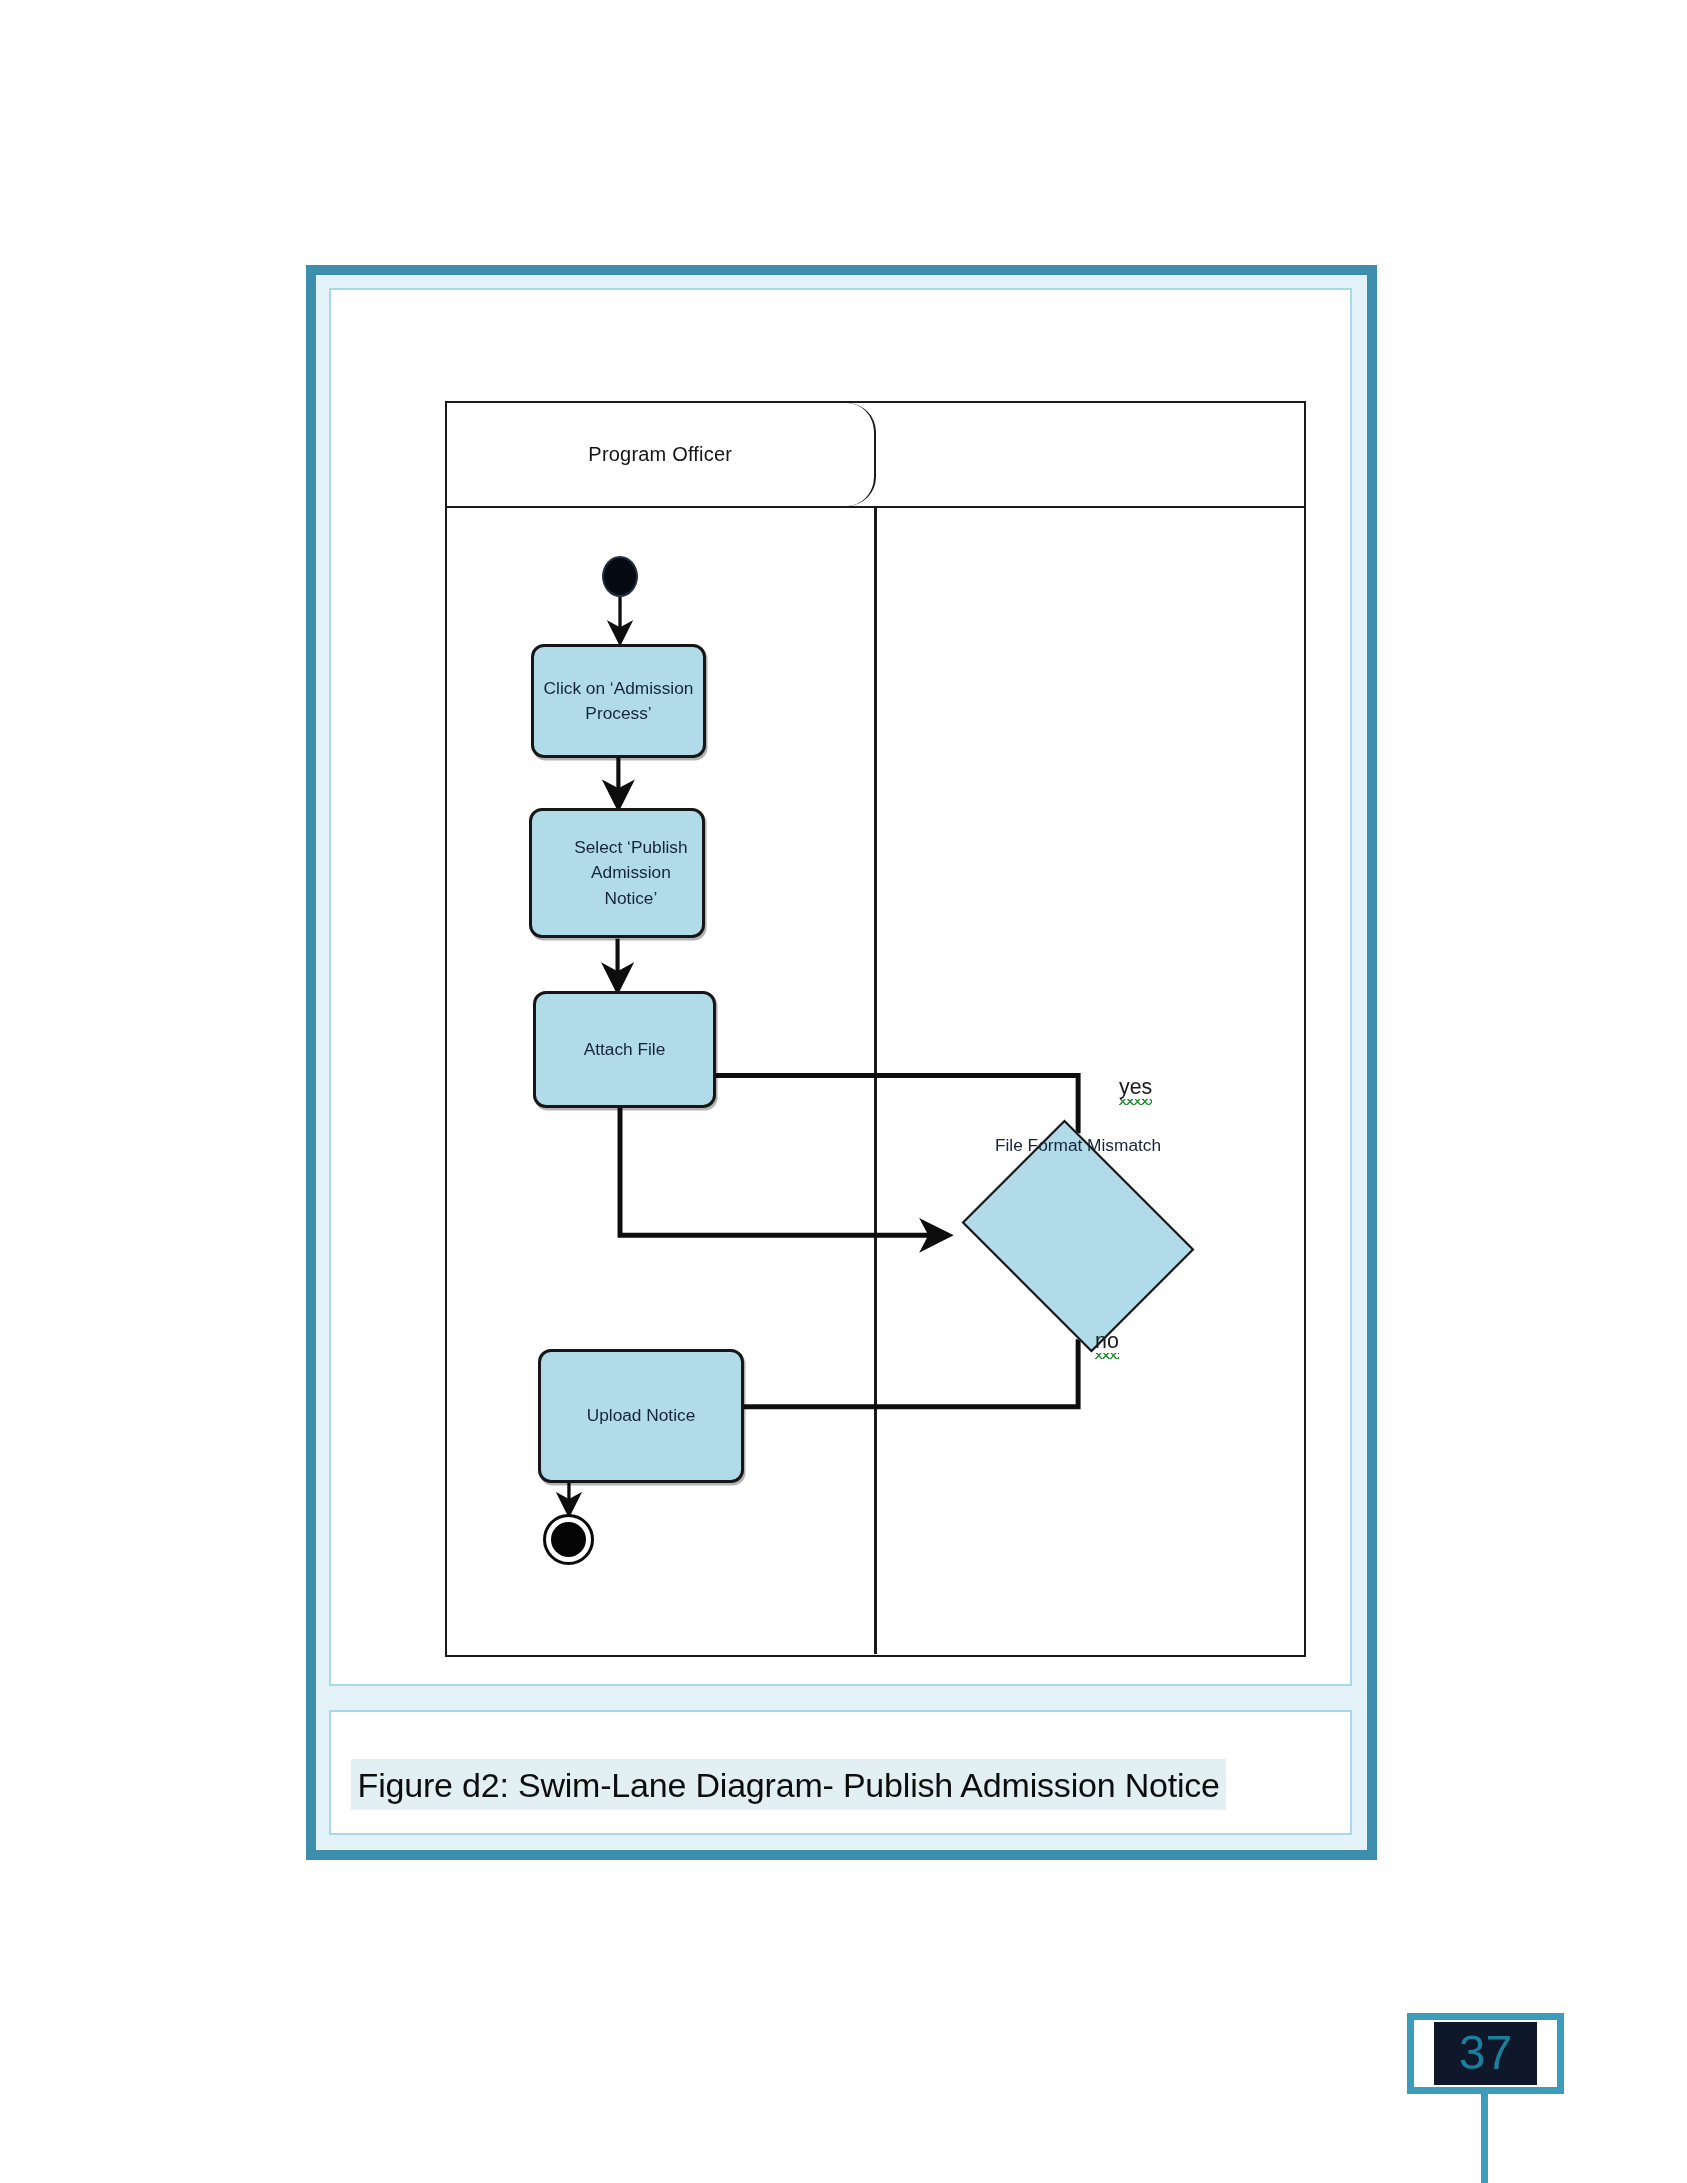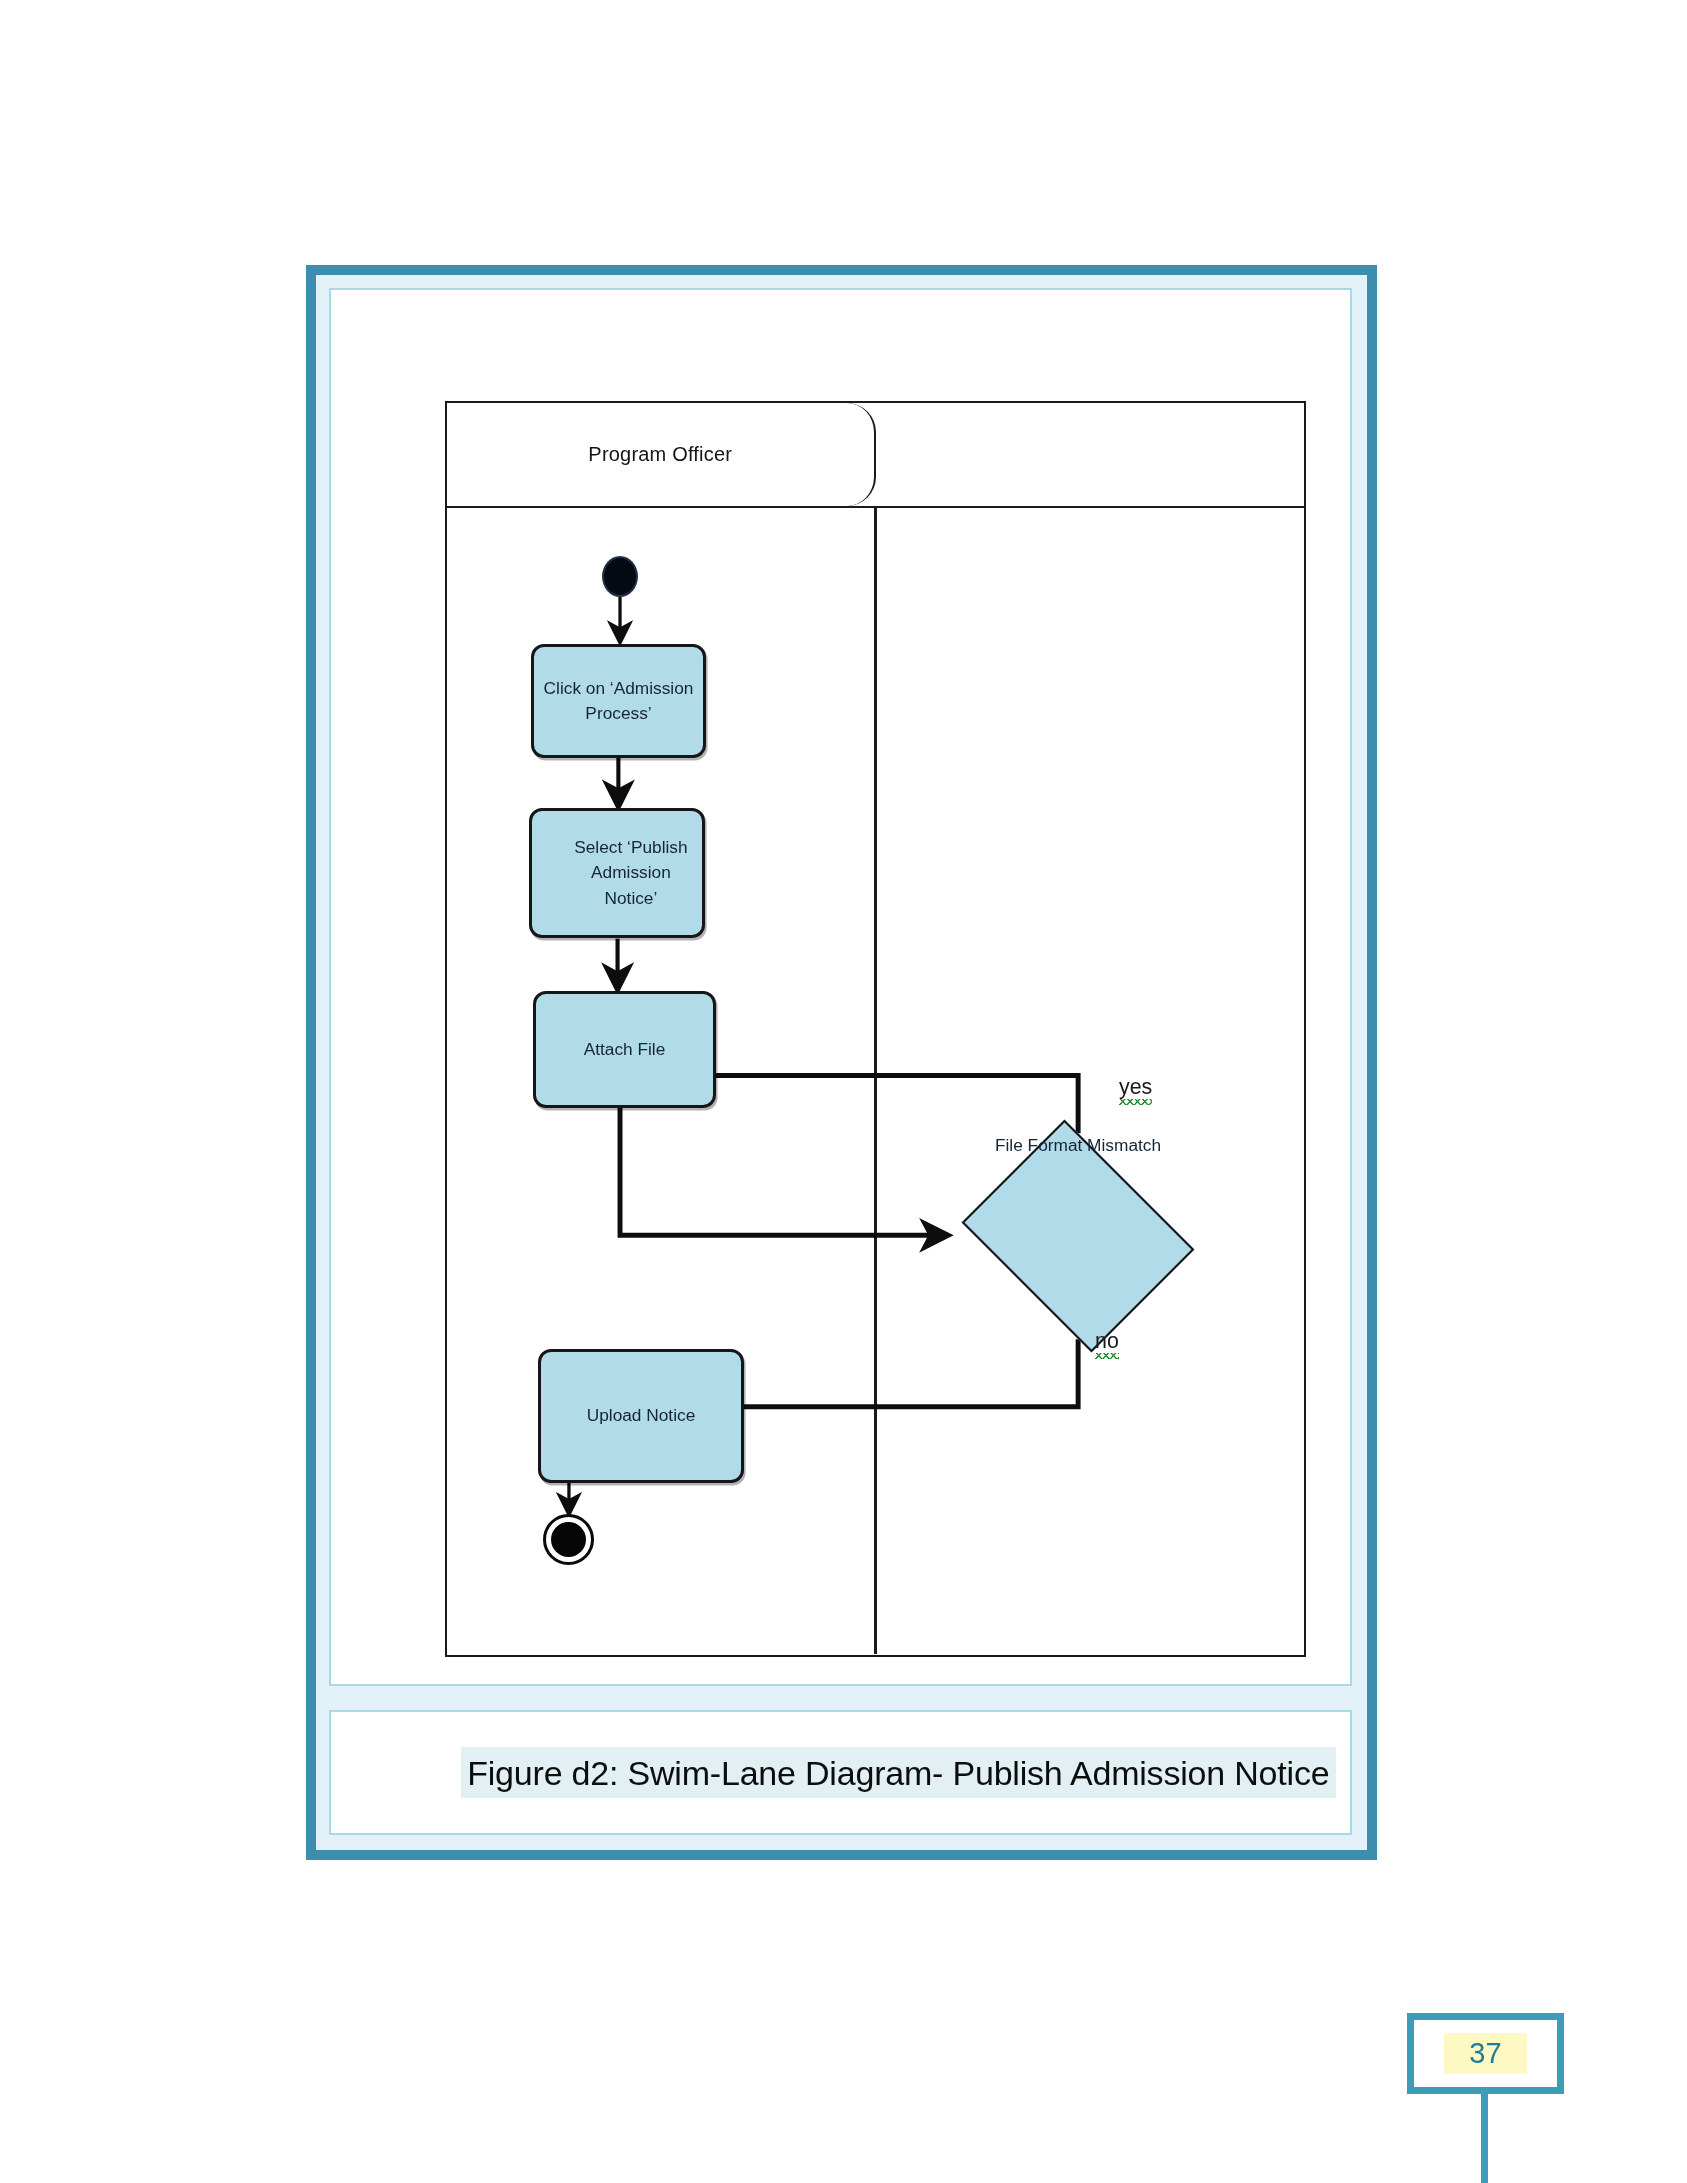--- a/index.html
+++ b/index.html
@@ -49,23 +49,23 @@
     left: 13px;
     top: 1435px;
     width: 1023px;
     height: 125px;
   }
 
   
   #figure-caption {
     position: absolute;
     left: 20px;
-    top: 35px;
+    top: 47px;
     width: 985px;
-    text-align: right;
+    text-align: left;
   }
   #figure-caption span {
     display: inline-block;
     background: #e2f0f3;
     color: #0d0d0d;
     font-size: 34px;
     line-height: 1.42;
     letter-spacing: -0.2px;
     padding: 1.6px 6.6px;
     white-space: nowrap;
@@ -230,23 +230,23 @@
     width: 157px;
     height: 81px;
     box-sizing: border-box;
     border: 7.4px solid #3d9cba;
     background: #ffffff;
     display: flex;
     align-items: center;
     justify-content: center;
   }
   #page-number-badge span {
-    background: #fef9c3;
+    background: #0f172a;
     color: #1d7d9c;
-    font-size: 29px;
+    font-size: 48px;
     line-height: 1.1;
     padding: 5px 25px;
   }
   #page-number-stem {
     position: absolute;
     left: 1481px;
     top: 2093px;
     width: 7.4px;
     height: 90px;
     background: #3d9cba;

